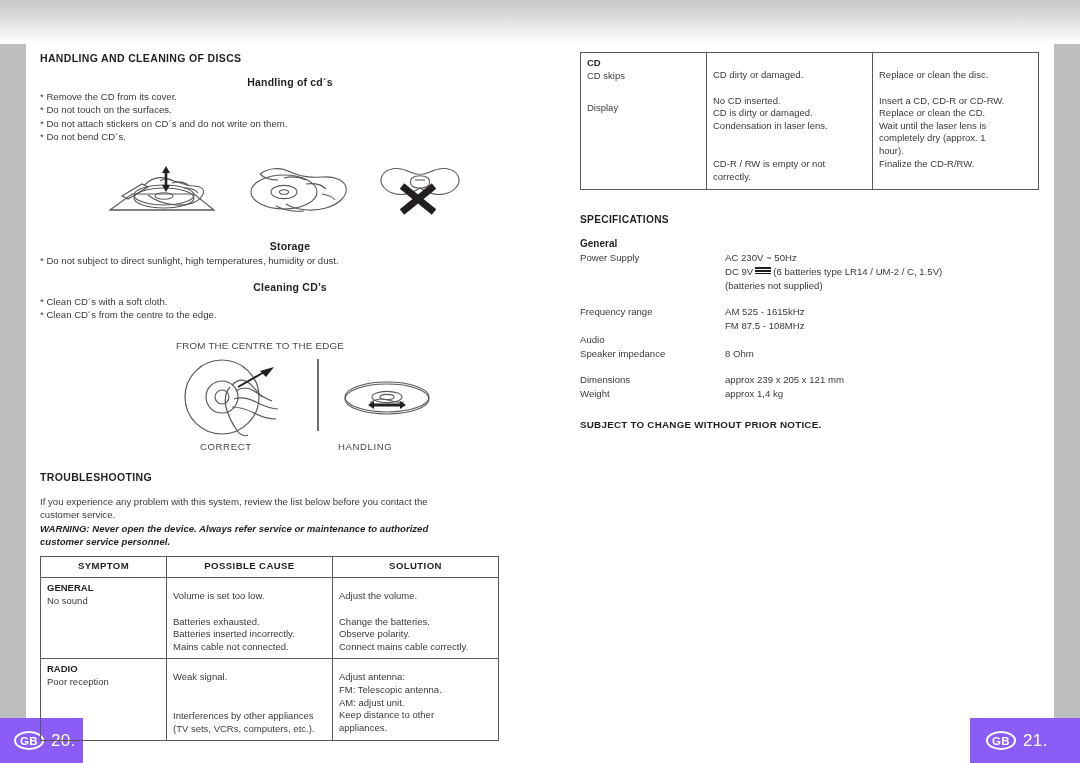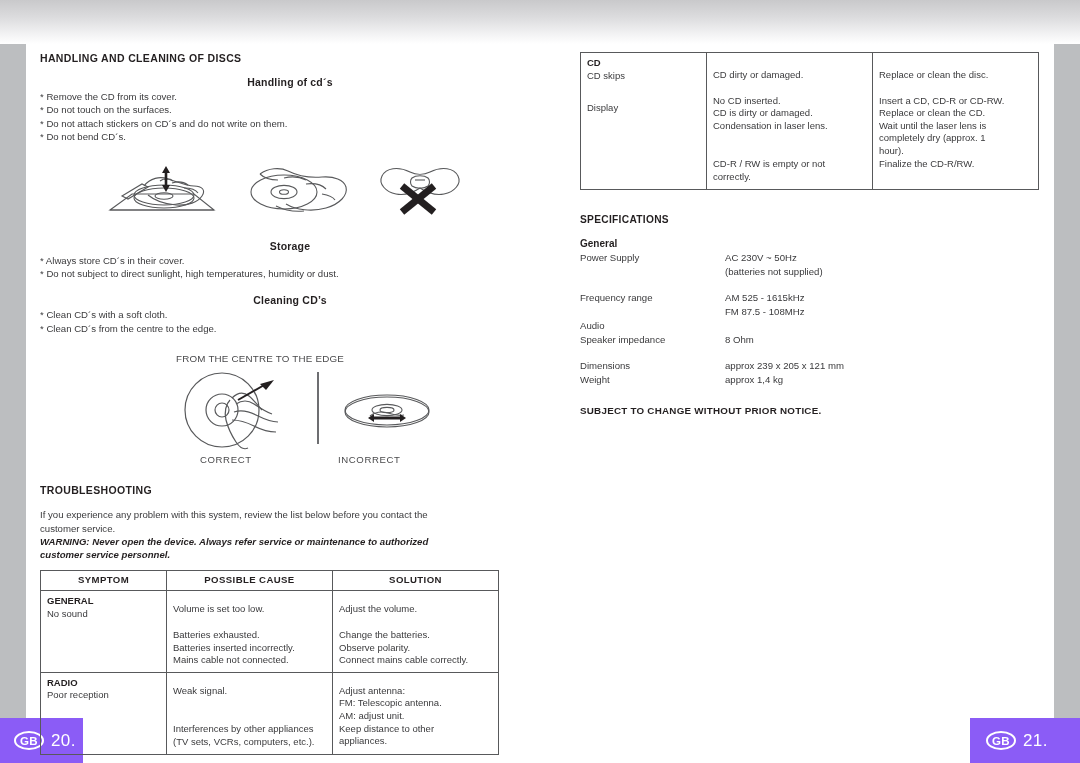--- a/index.html
+++ b/index.html
@@ -329,21 +329,20 @@
         </g>
       </svg>
     </div>
 
   </div>
 
   <div class="gap-18"></div>
 
   <div class="sub-title">Storage</div>
   <ul class="bullets">
-    <li>* Always store CD´s in their cover.</li>
     <li>* Do not subject to direct sunlight, high temperatures, humidity or dust.</li>
   </ul>
 
   <div class="gap-14"></div>
 
   <div class="sub-title">Cleaning CD’s</div>
   <ul class="bullets">
     <li>* Clean CD´s with a soft cloth.</li>
     <li>* Clean CD´s from the centre to the edge.</li>
   </ul>
@@ -384,21 +383,21 @@
         </g>
         <g fill="#231f20">
           <path d="M28 30 L34 26 L34 28.6 L60 28.6 L60 26 L66 30 L60 34 L60 31.4 L34 31.4 L34 34 Z"></path>
         </g>
       </svg>
     </div>
   </div>
 
   <div class="cte-labels">
     <span class="cte-label" style="left:160px;">CORRECT</span>
-    <span class="cte-label" style="left:298px;">INCORRECT</span>
+    <span class="cte-label" style="left:298px;">HANDLING</span>
   </div>
 
   <div class="gap-14"></div>
 
   <div class="sec-title">TROUBLESHOOTING</div>
   <p class="body-par" style="width:425px;">If you experience any problem with this system, review the list below before you contact the customer service.</p>
   <p class="warn" style="width:425px;">WARNING: Never open the device. Always refer service or maintenance to authorized customer service personnel.</p>
 
   <table class="tbl" id="troubleshooting-table">
     <colgroup>
@@ -510,20 +509,26 @@
   <div class="spec-group">General</div>
 
   <table class="spec-table">
     <tbody>
       <tr>
         <td class="k">Power Supply</td>
         <td>AC 230V ~ 50Hz</td>
       </tr>
       <tr>
         <td class="k"></td>
+        <td>
+          <span>DC 9V</span><span class="dc-bar"></span><span>(6 batteries type LR14 / UM-2 / C, 1.5V)</span>
+        </td>
+      </tr>
+      <tr>
+        <td class="k"></td>
         <td>(batteries not supplied)</td>
       </tr>
       <tr class="spec-row-gap">
           <td></td>
           <td></td>
         </tr>
       <tr>
         <td class="k">Frequency range</td>
         <td>AM 525 - 1615kHz</td>
       </tr>

